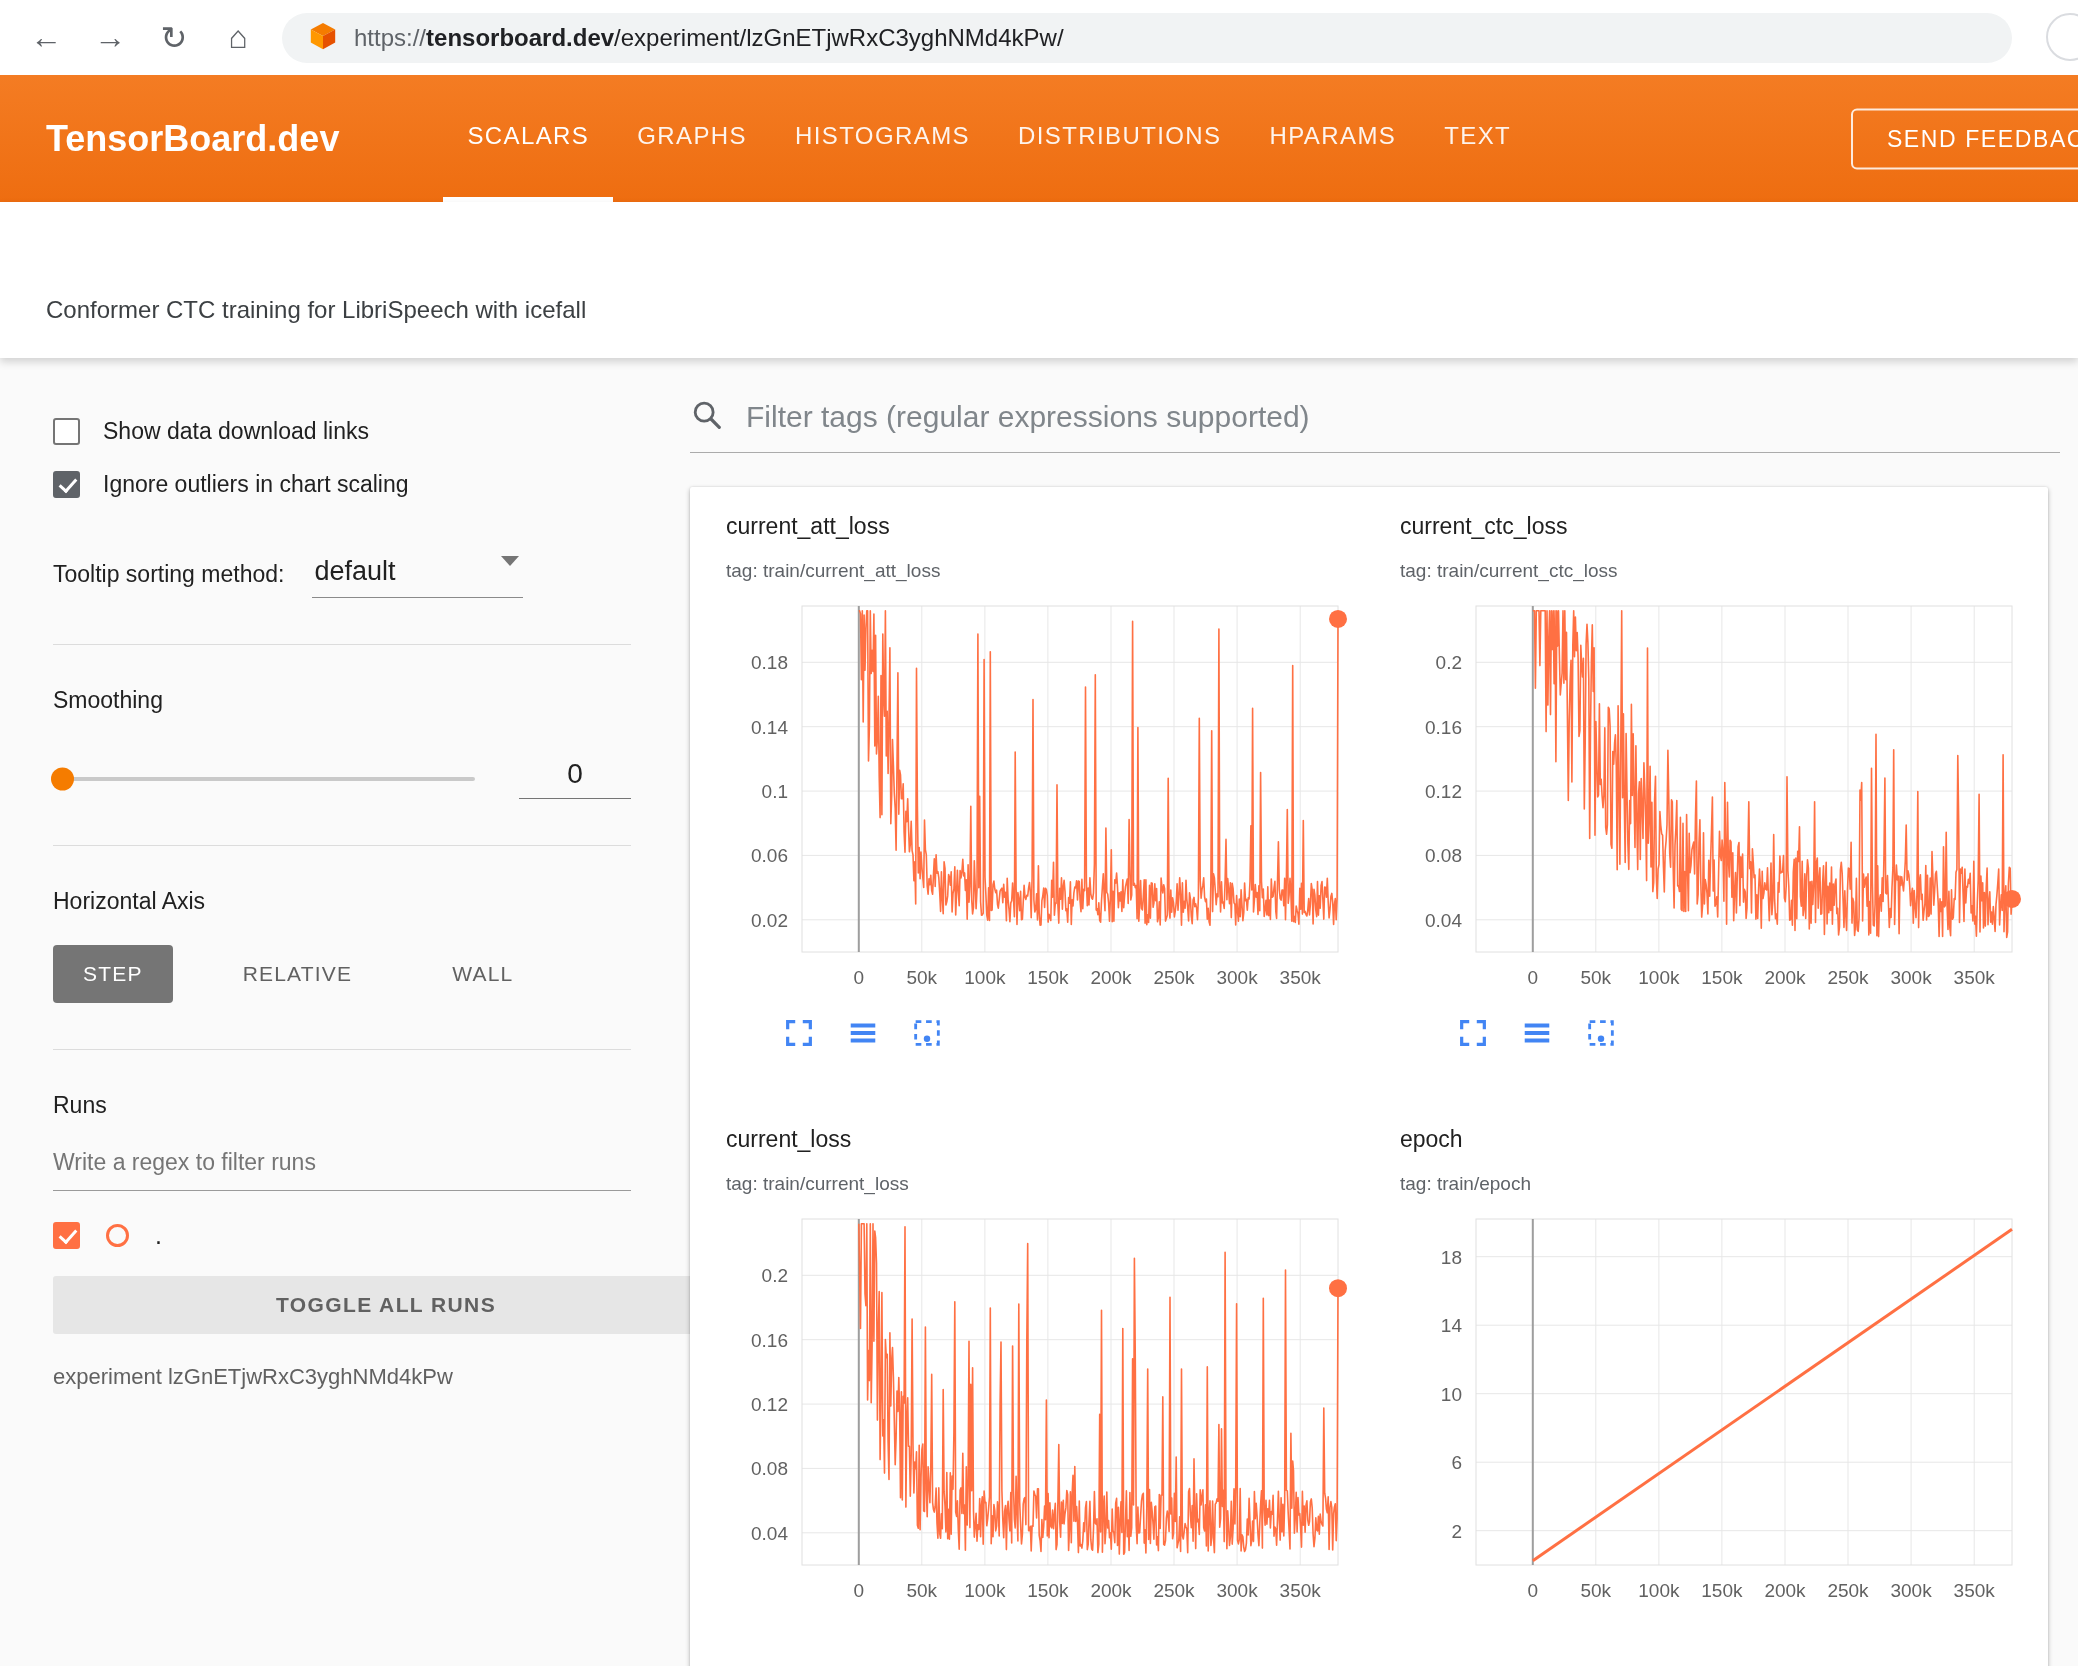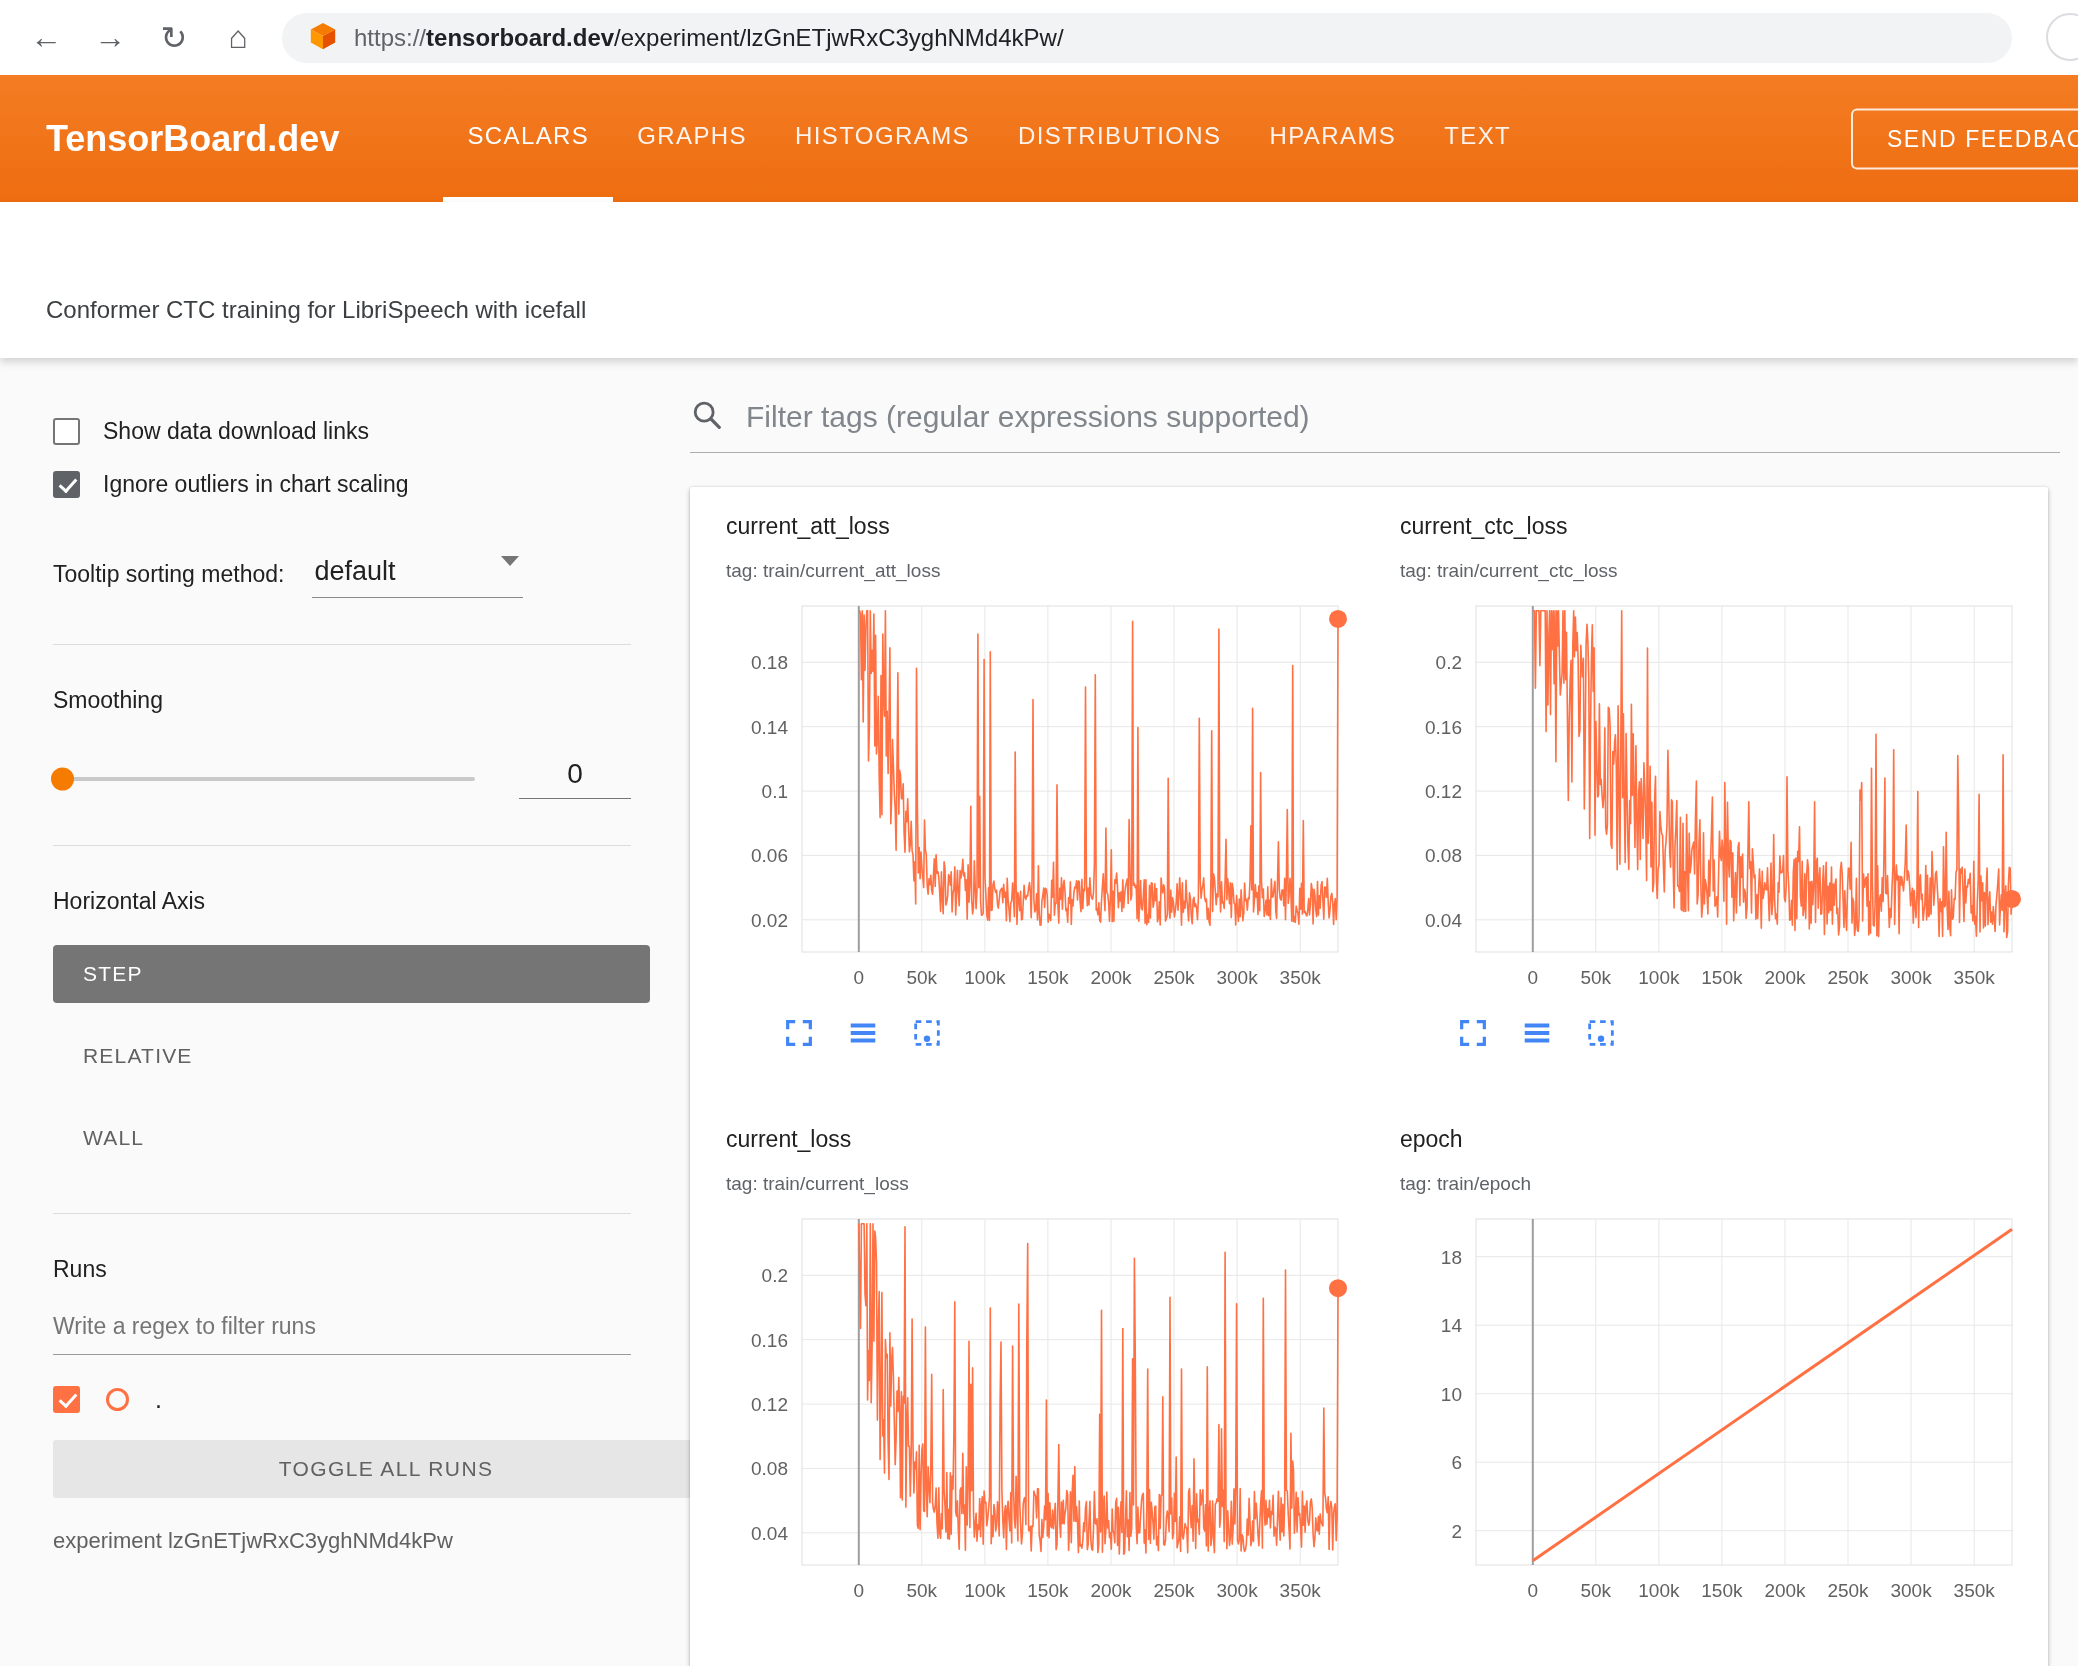--- a/index.html
+++ b/index.html
@@ -39,29 +39,29 @@
   .tooltip-row{display:flex;align-items:flex-end;gap:28px;margin-top:56px;}
   .tooltip-row .lbl{margin-bottom:10px;}
   .dropdown{min-width:205px;border-bottom:1px solid #8a8a8a;display:flex;justify-content:space-between;padding:2px 4px 10px 2px;font-size:27px;color:#212121;cursor:pointer;}
   .caret{width:0;height:0;border-left:9px solid transparent;border-right:9px solid transparent;border-top:10px solid #757575;margin-left:20px;}
   .divider{width:578px;border-top:1px solid #dcdcdc;margin-top:46px;}
   .section-label{font-size:23px;color:#212121;margin-top:42px;}
   .slider-row{display:flex;align-items:center;margin-top:44px;width:578px;gap:44px;}
   .slider{flex:1;position:relative;height:4px;background:#c9c9c9;border-radius:2px;cursor:pointer;}
   .thumb{position:absolute;left:-2px;top:50%;transform:translateY(-50%);width:23px;height:23px;border-radius:50%;background:#f57c00;}
   .slider-value{width:112px;text-align:center;font-size:28px;color:#212121;border-bottom:1px solid #757575;padding-bottom:8px;cursor:text;}
-  .axis-buttons{display:flex;margin-top:30px;gap:24px;flex-direction:column;}
+  .axis-buttons{display:flex;align-items:center;margin-top:30px;gap:40px;}
   .axis-btn{font-size:21px;letter-spacing:1.2px;color:#616161;padding:17px 30px;border-radius:4px;cursor:pointer;font-weight:500;}
   .axis-btn.selected{background:#757575;color:#fff;}
   .runs-input{width:578px;border:none;border-bottom:1px solid #9a9a9a;background:transparent;outline:none;padding:8px 0 14px;font-size:23px;color:#212121;margin-top:22px;display:block;}
   .runs-input::placeholder{color:#757575;}
   .run-row{display:flex;align-items:center;gap:26px;margin-top:30px;}
   .color-ring{width:23px;height:23px;border-radius:50%;border:3.5px solid #ff7043;box-sizing:border-box;cursor:pointer;flex:none;}
   .dot-label{font-size:25px;color:#212121;}
-  .toggle-btn{width:666px;height:58px;margin-top:26px;background:#e6e6e6;border:none;border-radius:3px;color:#616161;font-size:21px;letter-spacing:1.4px;cursor:pointer;font-family:"Liberation Sans",sans-serif;font-weight:400;}
+  .toggle-btn{width:666px;height:58px;margin-top:26px;background:#e6e6e6;border:none;border-radius:3px;color:#616161;font-size:21px;letter-spacing:1.4px;cursor:pointer;font-family:"Liberation Sans",sans-serif;font-weight:700;}
   .exp-caption{margin-top:30px;font-size:22px;color:#616161;}
 
   
   .main{flex:1;padding:40px 0 0 40px;box-sizing:border-box;min-width:0;}
   .filter-row{display:flex;align-items:center;gap:20px;border-bottom:1px solid #ababab;padding-bottom:16px;margin-right:18px;}
   .filter-input{flex:1;border:none;outline:none;background:transparent;font-size:30px;color:#6d28d9;font-family:"Liberation Sans",sans-serif;}
   .filter-input::placeholder{color:#80868b;}
   .card{margin-top:34px;width:1358px;background:#fff;border-radius:2px;box-shadow:0 2px 5px rgba(0,0,0,.28),0 0 2px rgba(0,0,0,.12);height:1320px;}
   .card-header{font-size:25px;color:#212121;padding:30px 40px 26px;border-bottom:1px solid #e6e6e6;}
   .grid{display:grid;grid-template-columns:1fr 1fr;padding:26px 10px 60px 0;row-gap:76px;}

